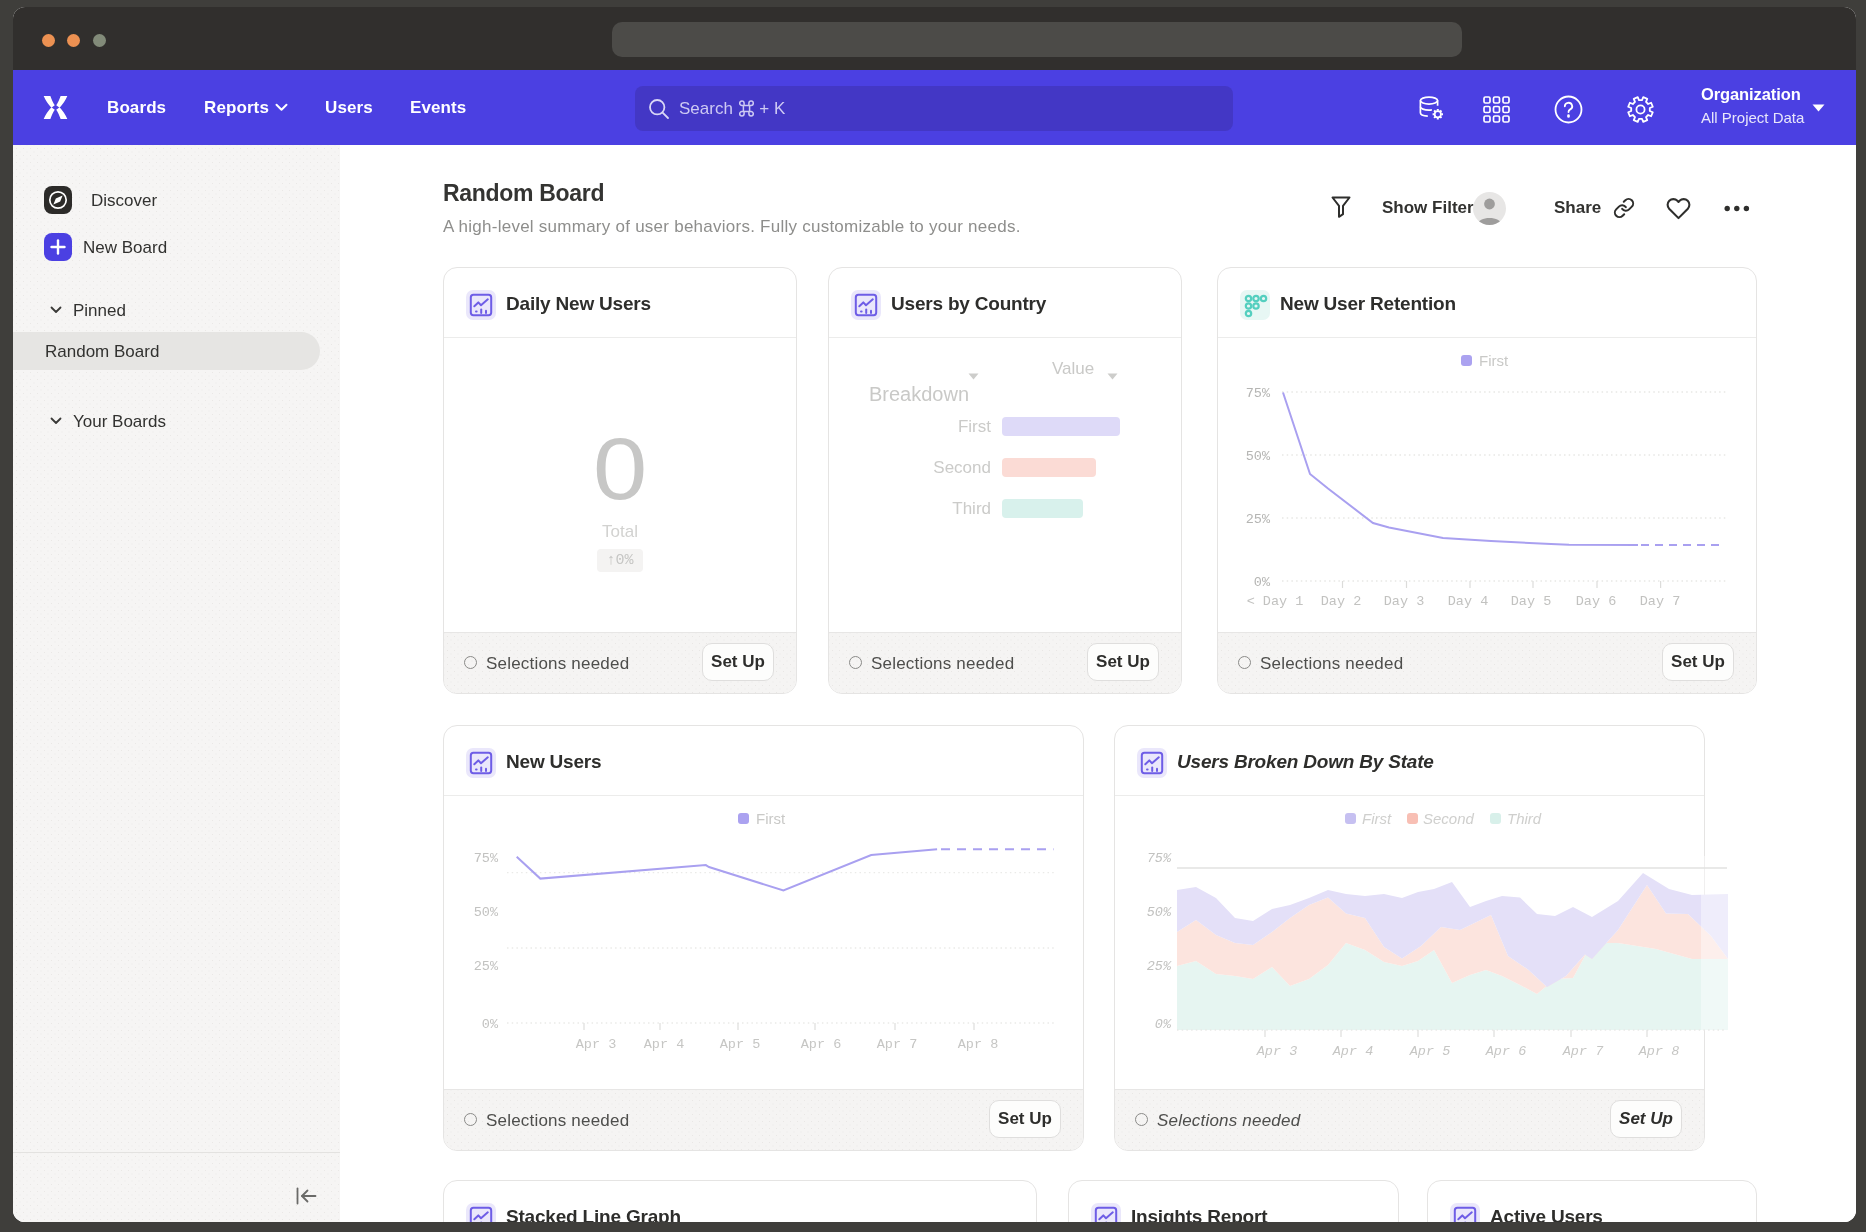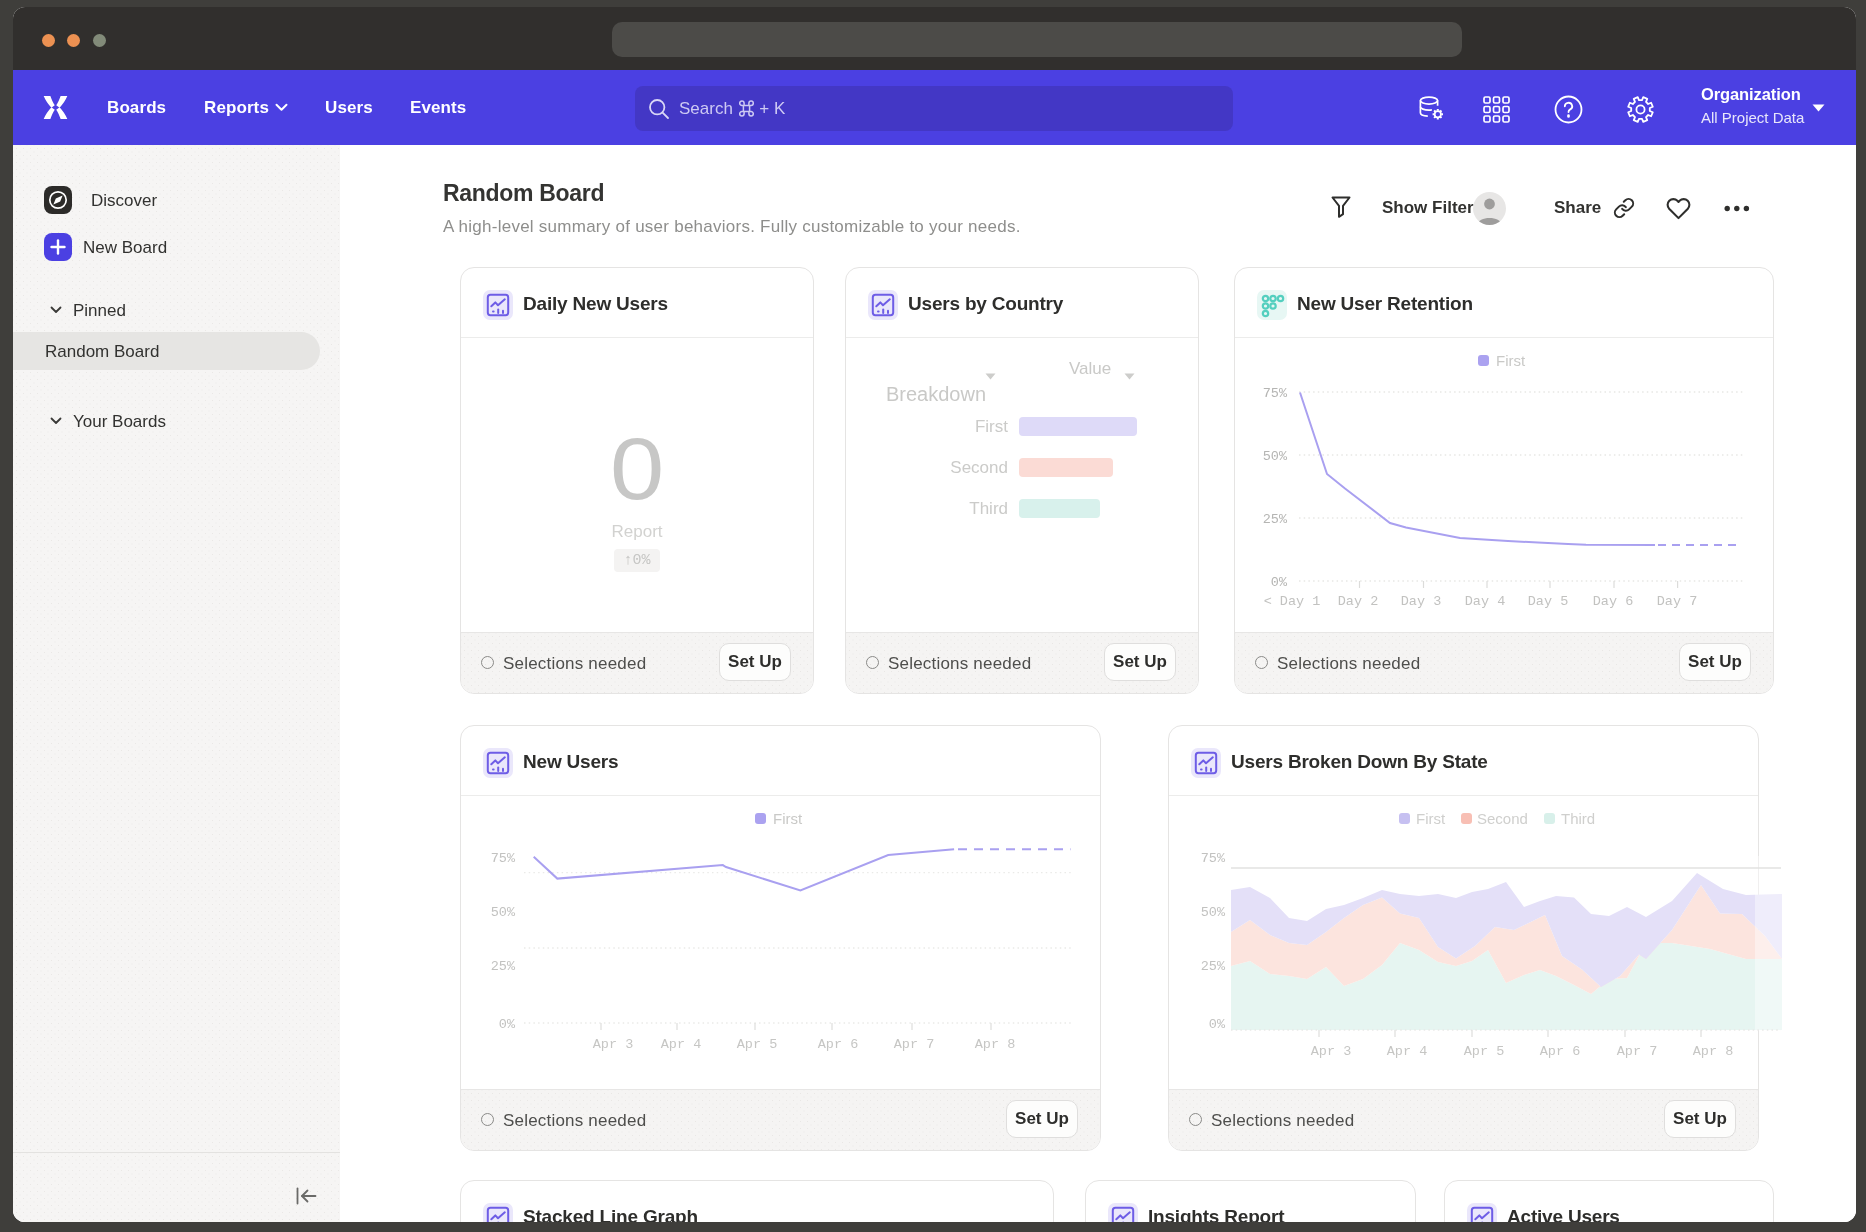--- a/index.html
+++ b/index.html
@@ -34,21 +34,21 @@
           background:#e6e5e3; border-radius:0 19px 19px 0; }
   .sdivider { position:absolute; left:0; top:1007px; width:327px; height:1px; background:#e3e2e0; }
   .main { position:absolute; left:327px; top:0; width:1516px; height:100%; background:#fff; }
   h1.board { position:absolute; left:103px; top:35px; font-size:23px; font-weight:700;
              color:#343432; letter-spacing:-0.3px; }
   .subt { position:absolute; left:103px; top:72px; font-size:17px; color:#8e8e8c; letter-spacing:.25px; }
   
   .tb { position:absolute; top:47px; height:32px; color:#323230; font-size:17px;
         font-weight:600; line-height:32px;margin-left:24px; }
   
-  .card { position:absolute; background:#fff; border:1px solid #e5e4e3; border-radius:14px;margin-left:17px; }
+  .card { position:absolute; background:#fff; border:1px solid #e5e4e3; border-radius:14px; }
   .chead { position:absolute; left:0; top:0; right:0; height:70px; border-bottom:1px solid #ececeb; }
   .chip { position:absolute; left:22px; top:22px; width:30px; height:30px; border-radius:7px; }
   .ctitle { position:absolute; left:62px; top:0; height:70px; line-height:72px;
             font-size:19px; font-weight:700; color:#2e2e2c; letter-spacing:-0.2px; }
   .cfoot { position:absolute; left:0; bottom:0; right:0; height:61px; background:#f5f4f3;
            border-top:1px solid #e7e6e5; border-radius:0 0 13px 13px;
            background-image:radial-gradient(circle, #e9e7e5 0.8px, rgba(0,0,0,0) 1px),
             radial-gradient(circle, #e9e7e5 0.8px, rgba(0,0,0,0) 1px);
            background-size:7px 7px; background-position:0 0, 3.5px 3.5px; }
   .selneed { position:absolute; left:42px; letter-spacing:.2px; top:0; height:61px; line-height:61px;
@@ -209,21 +209,21 @@
                 <polyline points="8.3,16.2 12.3,12.4 15,15.2 21.8,9.3" stroke-linejoin="round" stroke-linecap="round"></polyline>
                 <g stroke-linecap="round">
                   <line x1="10" y1="21.6" x2="10.6" y2="21.6"></line>
                   <line x1="15.2" y1="19.5" x2="15.2" y2="23"></line>
                   <line x1="20" y1="20.8" x2="20" y2="23"></line>
                 </g>
               </svg></div>
           <div class="ctitle">Daily New Users</div>
           </div>
         <div style="position:absolute;left:0;top:169px;width:100%;height:63px;line-height:63px;text-align:center;font-size:87px;color:#c7c7c6;transform:scaleX(1.12);">0</div>
-        <div style="position:absolute;left:0;top:254px;width:100%;text-align:center;font-size:17px;color:#d2d2d0;">Report</div>
+        <div style="position:absolute;left:0;top:254px;width:100%;text-align:center;font-size:17px;color:#d2d2d0;">Total</div>
         <div style="position:absolute;left:0;top:281px;width:100%;text-align:center;">
           <span class="mono" style="display:inline-block;background:#f4f3f2;border-radius:4px;padding:3px 9px;font-size:15px;color:#c6c6c4;">↑0%</span></div>
         <div class="cfoot">
             <div class="selcirc"></div>
             <div class="selneed">Selections needed</div>
           <div class="setup">Set Up</div>
           </div>
       </div>
       <div class="card" id="c2" style="left:488px;top:122px;width:354px;height:427px;">
         <div class="chead">
@@ -360,21 +360,21 @@
           </g>
           <polyline fill="none" stroke="#a9a0f0" stroke-width="2" points="72.7,60.7 96.3,82.6 261.8,69.1 265,71 339.4,94.5 427.2,59 493.1,53.3"></polyline>
           <line x1="497" y1="53.3" x2="609.5" y2="53.3" stroke="#a9a0f0" stroke-width="2" stroke-dasharray="9 7"></line>
         </svg>
         <div class="cfoot">
             <div class="selcirc"></div>
             <div class="selneed">Selections needed</div>
           <div class="setup">Set Up</div>
           </div>
       </div>
-      <div class="card" id="c5" style="left:811px;top:580px;width:591px;height:426px;">
+      <div class="card" id="c5" style="left:774px;top:580px;width:591px;height:426px;font-style:italic;">
         <div class="chead">
             <div class="chip" style="background:#eae7fb;">
           <svg width="30" height="30" viewBox="0 0 30 30" fill="none" stroke="#6e5de6" stroke-width="2">
                 <rect x="4.8" y="4.8" width="20.4" height="20.4" rx="2.6"></rect>
                 <polyline points="8.3,16.2 12.3,12.4 15,15.2 21.8,9.3" stroke-linejoin="round" stroke-linecap="round"></polyline>
                 <g stroke-linecap="round">
                   <line x1="10" y1="21.6" x2="10.6" y2="21.6"></line>
                   <line x1="15.2" y1="19.5" x2="15.2" y2="23"></line>
                   <line x1="20" y1="20.8" x2="20" y2="23"></line>
                 </g>

